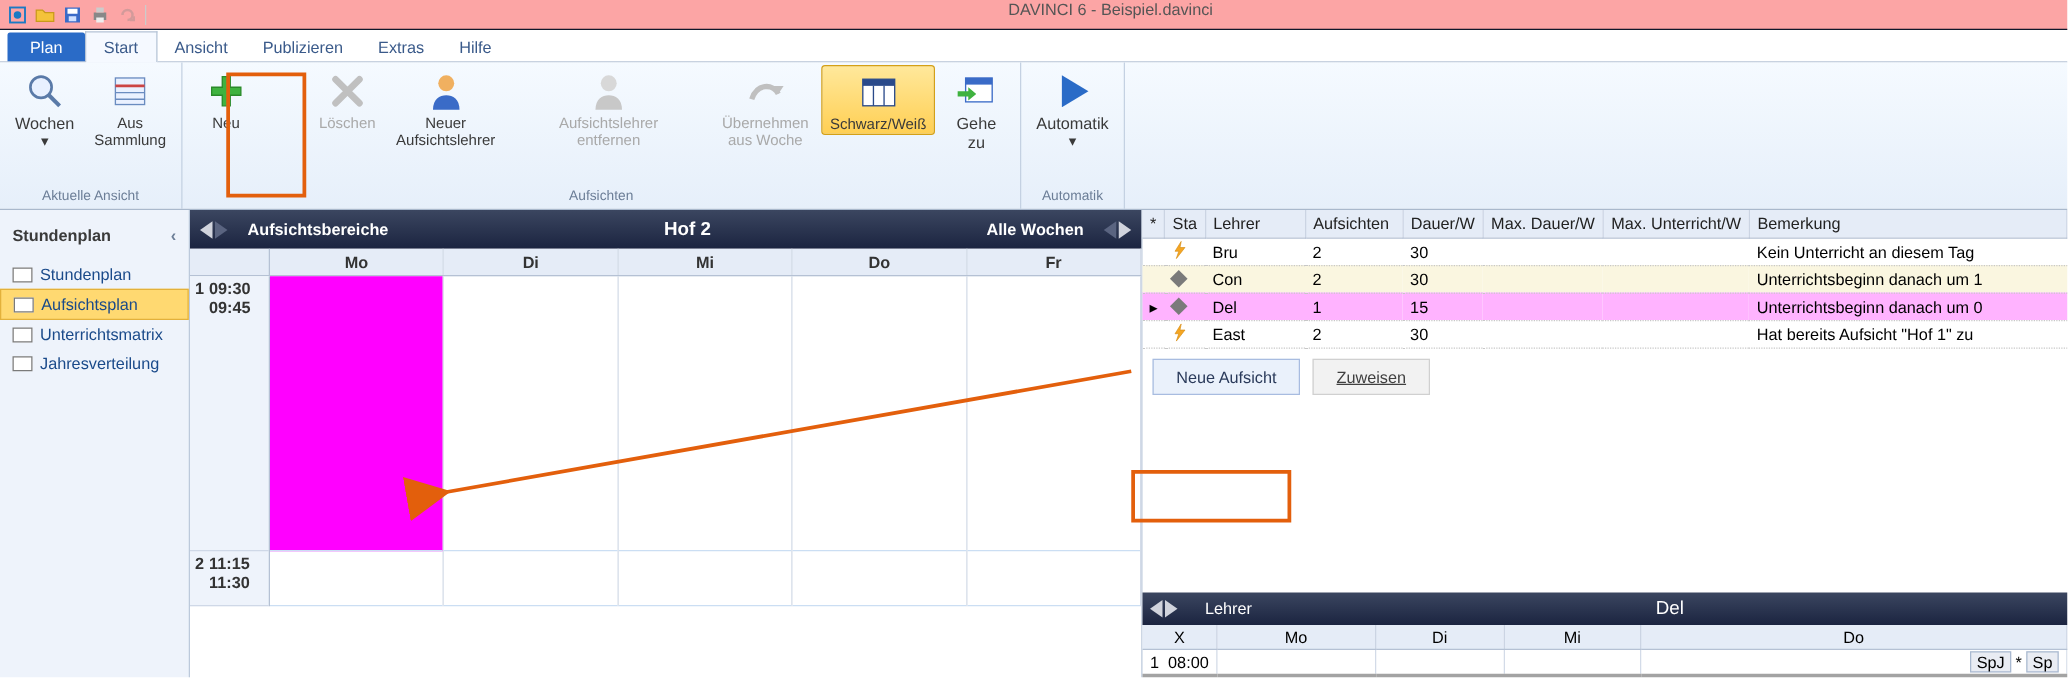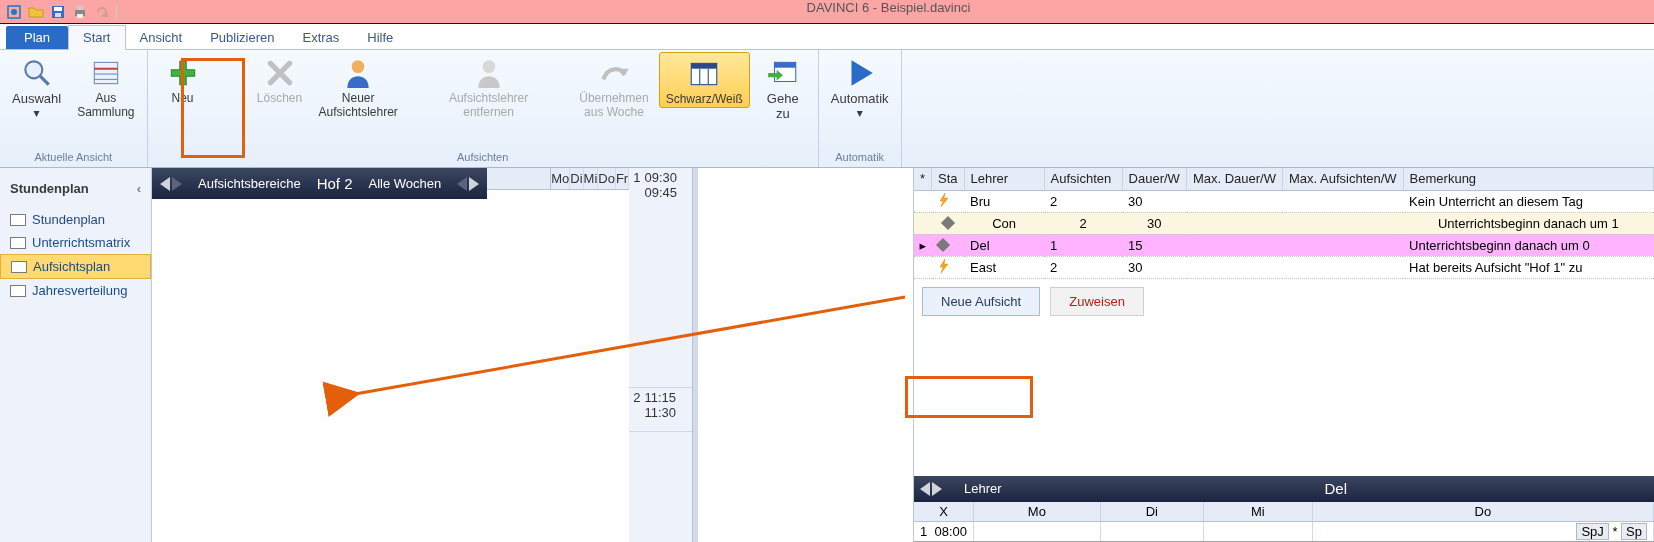--- a/index.html
+++ b/index.html
@@ -35,21 +35,21 @@
   
   .workspace { position: absolute; top: 168px; left: 0; right: 0; bottom: 0; display: flex; }
   .sidebar { width: 152px; background: #eef3fb; border-right: 1px solid #bcc9db; }
   .sidebar .sb-hdr { height: 40px; display: flex; align-items: center; padding: 0 10px; font-weight: 600; color: #3a3a3a; }
   .sidebar .sb-hdr .chev { margin-left: auto; color: #6c7e97; }
   .sidebar .sb-item { display: flex; align-items: center; gap: 6px; padding: 4px 10px; color: #1a4a8a; }
   .sidebar .sb-item.active { background: #ffd971; border: 1px solid #e3b13b; }
   .sidebar .sb-item .ic { width: 16px; height: 12px; border: 1px solid #7a7a7a; background: #fff; }
 
   
-  .middle { flex: 1; display: flex; border-right: 1px solid #bcc9db; min-width: 0; }
+  .middle { flex: 1; display: flex; flex-direction: column; border-right: 1px solid #bcc9db; min-width: 0; font-weight: bold; }
   .darkbar { height: 31px; background: linear-gradient(#3b4660,#1b2440); color: #fff; display: flex; align-items: center; padding: 0 8px; }
   .darkbar .nav { display: flex; gap: 2px; }
   .darkbar .nav span { display: inline-block; width: 0; height: 0; }
   .tri-l { border-top: 7px solid transparent; border-bottom: 7px solid transparent; border-right: 10px solid #d1d4dd; }
   .tri-r { border-top: 7px solid transparent; border-bottom: 7px solid transparent; border-left: 10px solid #d1d4dd; }
   .tri-l.dim { border-right-color: #5a6480; }
   .tri-r.dim { border-left-color: #5a6480; }
   .darkbar .seg1 { padding: 0 16px; }
   .darkbar .seg-center { flex: 1; text-align: center; font-size: 15px; }
   .darkbar .seg-right { padding: 0 16px; }
@@ -68,35 +68,35 @@
   .grid .daycol .slot.short { height: 44px; }
   .grid .daycol.mon .slot:first-child { background: #ff00ff; }
 
   
   .right { width: 740px; display: flex; flex-direction: column; }
   .right .darkbar2 { height: 31px; background: linear-gradient(#3b4660,#1b2440); color: #fff; display: flex; align-items: center; justify-content: center; font-size: 14px; }
 
   .tbl { width: 100%; border-collapse: collapse; }
   .tbl th { background: #e5ecf7; font-weight: 400; text-align: left; padding: 2px 6px; border-right: 1px solid #cbd4e3; border-bottom: 1px solid #b5c1d4; color: #222; height: 22px; white-space: nowrap; }
   .tbl td { padding: 1px 6px; border-bottom: 1px dotted #c7c7c7; height: 22px; white-space: nowrap; }
-  .tbl tr.alt td { background: #faf6e0; text-align: center; }
+  .tbl tr.alt td { background: #faf6e0; }
   .tbl tr.sel td { background: #ffb3ff; }
   .tbl td.marker { width: 14px; text-align: center; padding: 0; }
 
   .btnrow { display: flex; gap: 10px; padding: 8px 8px; }
   .btn { padding: 6px 18px; background: #eaf1fb; border: 1px solid #a8bce0; color: #2a3a5a; }
-  .btn.disabled { color: #b91c1c; border-color: #d0d0d0; background: #f2f2f2; }
+  .btn.disabled { color: #404040; border-color: #d0d0d0; background: #f2f2f2; text-decoration: underline; }
 
   .right .darkbar3 { height: 26px; background: linear-gradient(#3b4660,#1b2440); color: #fff; display: flex; align-items: center; }
   .darkbar3 .nav { padding: 0 6px; display: flex; gap: 2px; }
   .darkbar3 .seg1 { padding: 0 16px; }
   .darkbar3 .seg-center { flex: 1; text-align: center; font-size: 15px; }
 
   .tbl2 th { background: #e5ecf7; font-weight: 400; text-align: center; padding: 2px 6px; border-right: 1px solid #cbd4e3; border-bottom: 1px solid #b5c1d4; height: 20px; }
-  .tbl2 td { border-right: 1px solid #d3dbe8; border-bottom: 1px solid #a3a3a3; padding: 2px 6px; height: 20px; }
+  .tbl2 td { border-right: 1px solid #d3dbe8; border-bottom: 3px solid #a3a3a3; padding: 2px 6px; height: 20px; }
   .tbl2 { width: 100%; border-collapse: collapse; }
 
   .diamond { display: inline-block; width: 10px; height: 10px; background: #7a7a7a; transform: rotate(45deg); }
   .bolt { display: inline-block; width: 12px; height: 14px; }
   .bolt svg { width: 12px; height: 14px; }
 </style>
 </head>
 <body>
 
 <div class="titlebar">
@@ -139,21 +139,21 @@
 <div class="ribbon">
   <div class="rib-group">
     <div class="rib-row">
       <div class="rib-btn">
         <div class="ic">
             <svg viewBox="0 0 32 32">
               <circle cx="13" cy="13" r="8" fill="#e8f0ff" stroke="#5a7aa8" stroke-width="2"></circle>
               <line x1="19" y1="19" x2="27" y2="27" stroke="#5a7aa8" stroke-width="3"></line>
             </svg>
           </div>
-        <div class="lbl"><span>Auswahl</span><br>▾</div>
+        <div class="lbl"><span>Wochen</span><br>▾</div>
       </div>
       <div class="rib-btn">
         <div class="ic">
             <svg viewBox="0 0 32 32">
               <rect x="5" y="6" width="22" height="20" fill="#eaf1ff" stroke="#6a8cc0"></rect>
               <line x1="5" y1="12" x2="27" y2="12" stroke="#cc4444" stroke-width="2"></line>
               <line x1="5" y1="17" x2="27" y2="17" stroke="#6a8cc0"></line>
               <line x1="5" y1="22" x2="27" y2="22" stroke="#6a8cc0"></line>
             </svg>
           </div>
@@ -257,27 +257,27 @@
 
   <div class="sidebar">
     <div class="sb-hdr">
       <span>Stundenplan</span>
       <span class="chev">‹</span>
     </div>
     <div class="sb-item">
         <span class="ic"></span>
         <span>Stundenplan</span>
       </div>
+    <div class="sb-item active">
+        <span class="ic"></span>
+        <span>Aufsichtsplan</span>
+      </div>
     <div class="sb-item">
         <span class="ic"></span>
         <span>Unterrichtsmatrix</span>
-      </div>
-    <div class="sb-item active">
-        <span class="ic"></span>
-        <span>Aufsichtsplan</span>
       </div>
     <div class="sb-item">
         <span class="ic"></span>
         <span>Jahresverteilung</span>
       </div>
   </div>
 
   <div class="middle">
     <div class="darkbar">
       <div class="nav">
@@ -339,21 +339,21 @@
   <div class="right">
     <table class="tbl">
       <thead>
           <tr>
         <th style="width:14px">*</th>
         <th style="width:28px">Sta</th>
         <th style="width:80px">Lehrer</th>
         <th style="width:78px">Aufsichten</th>
         <th style="width:64px">Dauer/W</th>
         <th style="width:92px">Max. Dauer/W</th>
-        <th style="width:116px">Max. Aufsichten/W</th>
+        <th style="width:116px">Max. Unterricht/W</th>
         <th>Bemerkung</th>
       </tr>
         </thead>
       <tbody id="teacher-rows">
           <tr>
             <td class="marker"></td>
             <td><span class="bolt"><svg viewBox="0 0 12 14">
                   <path d="M7 0L2 8h3l-2 6 7-9H6z" fill="#f5a623" stroke="#d48a10" stroke-width="0.5"></path>
                 </svg></span></td>
             <td>Bru</td>

